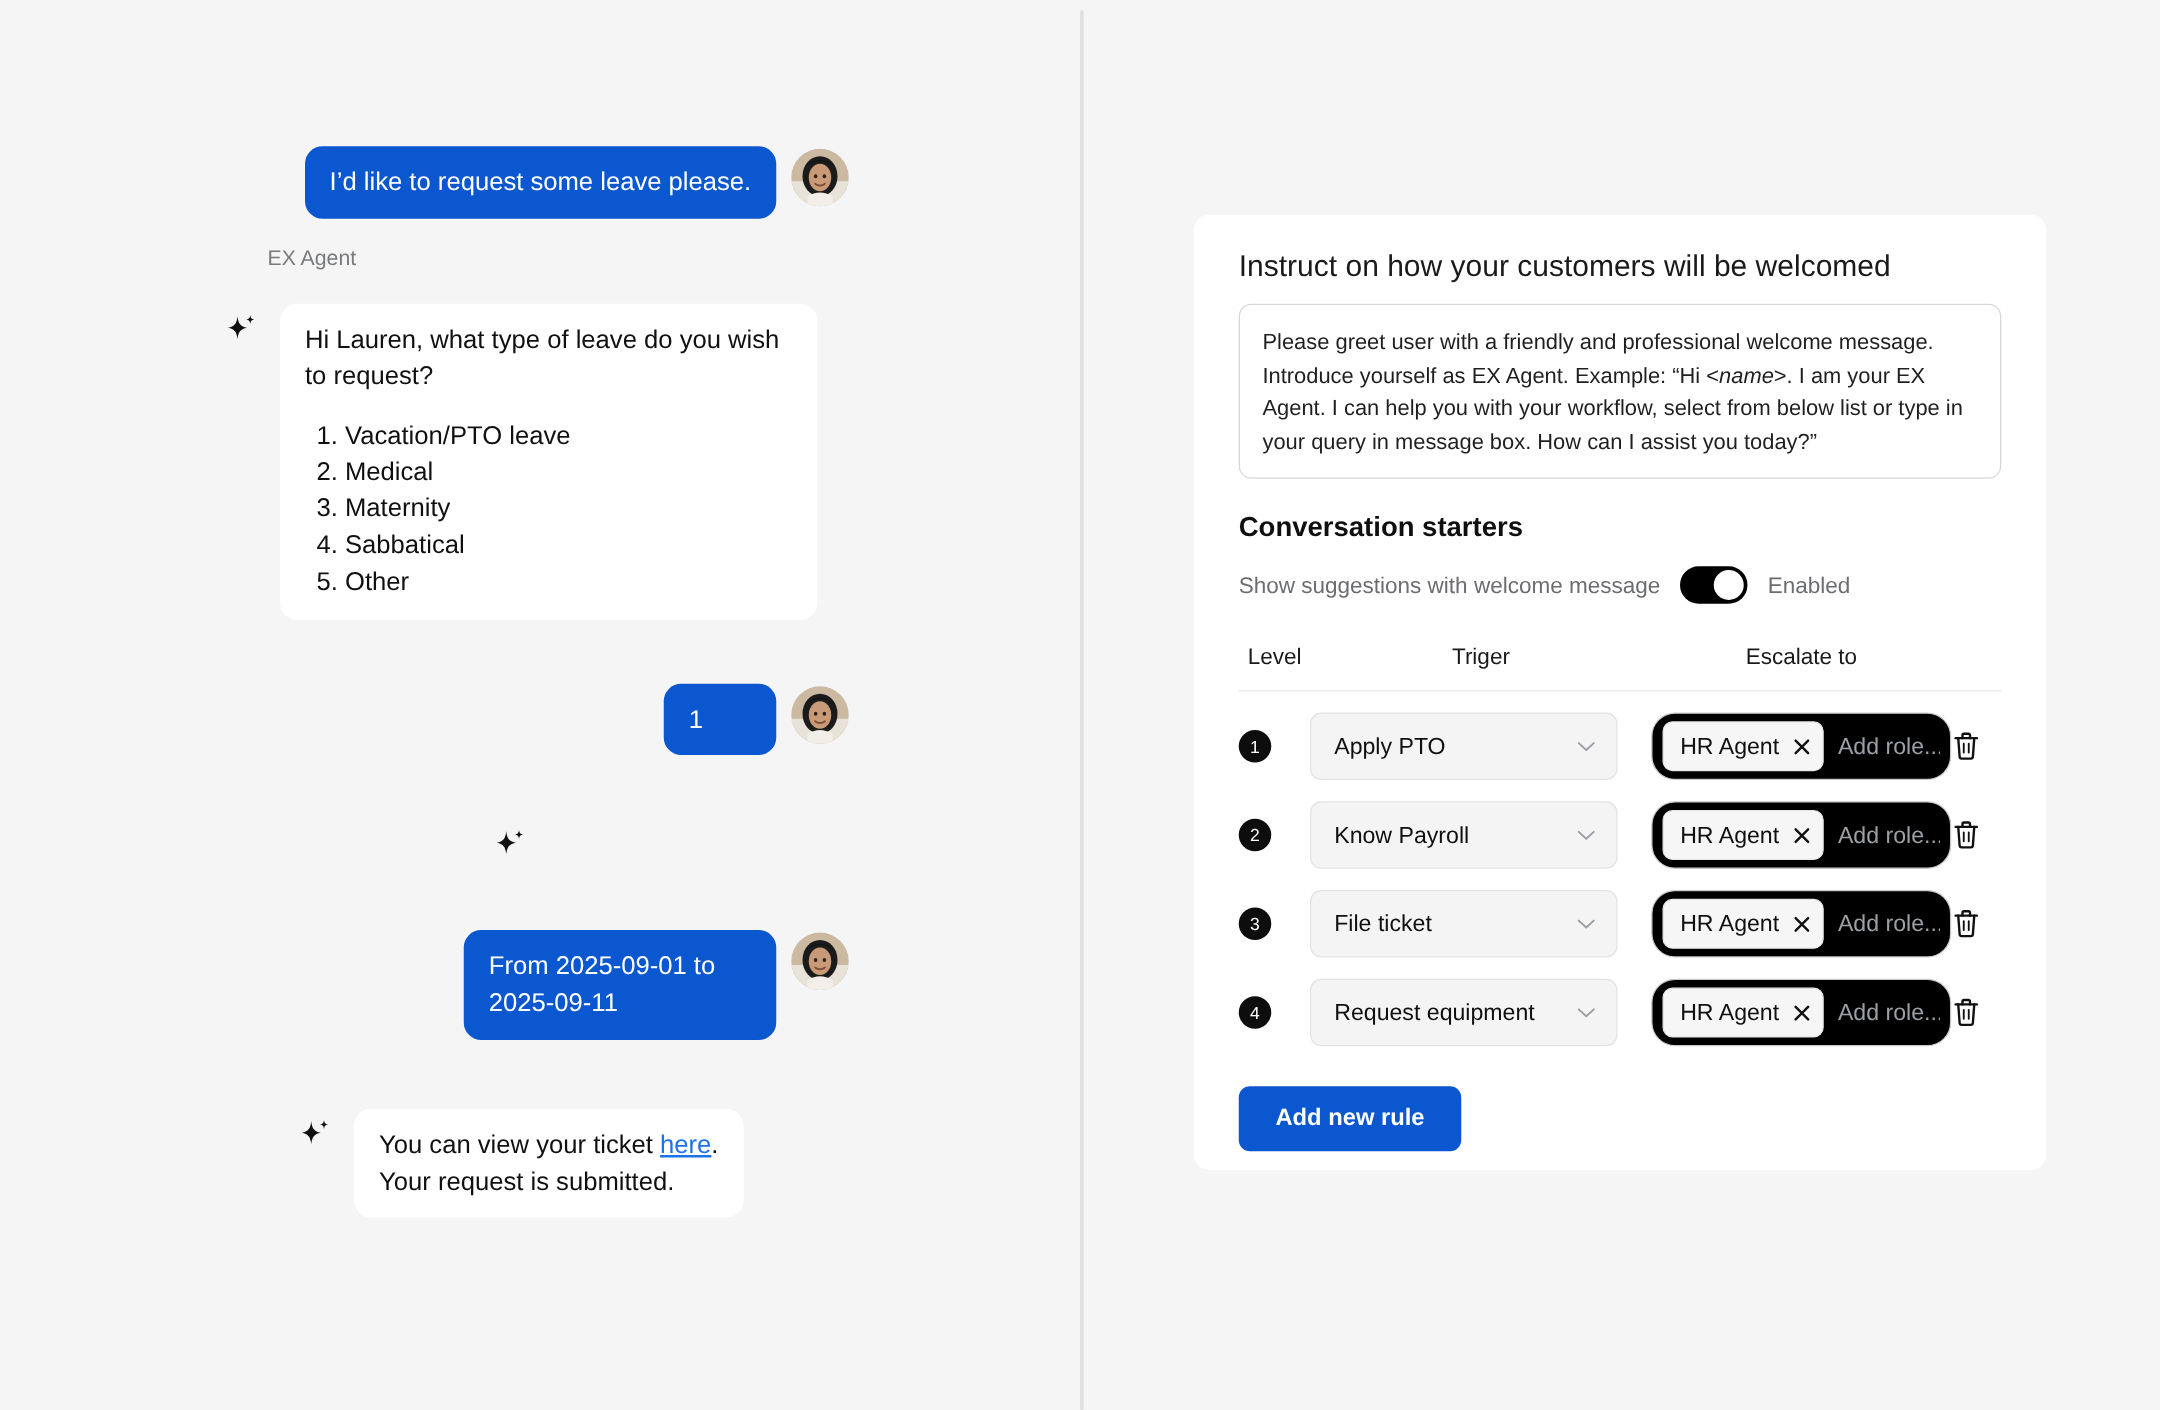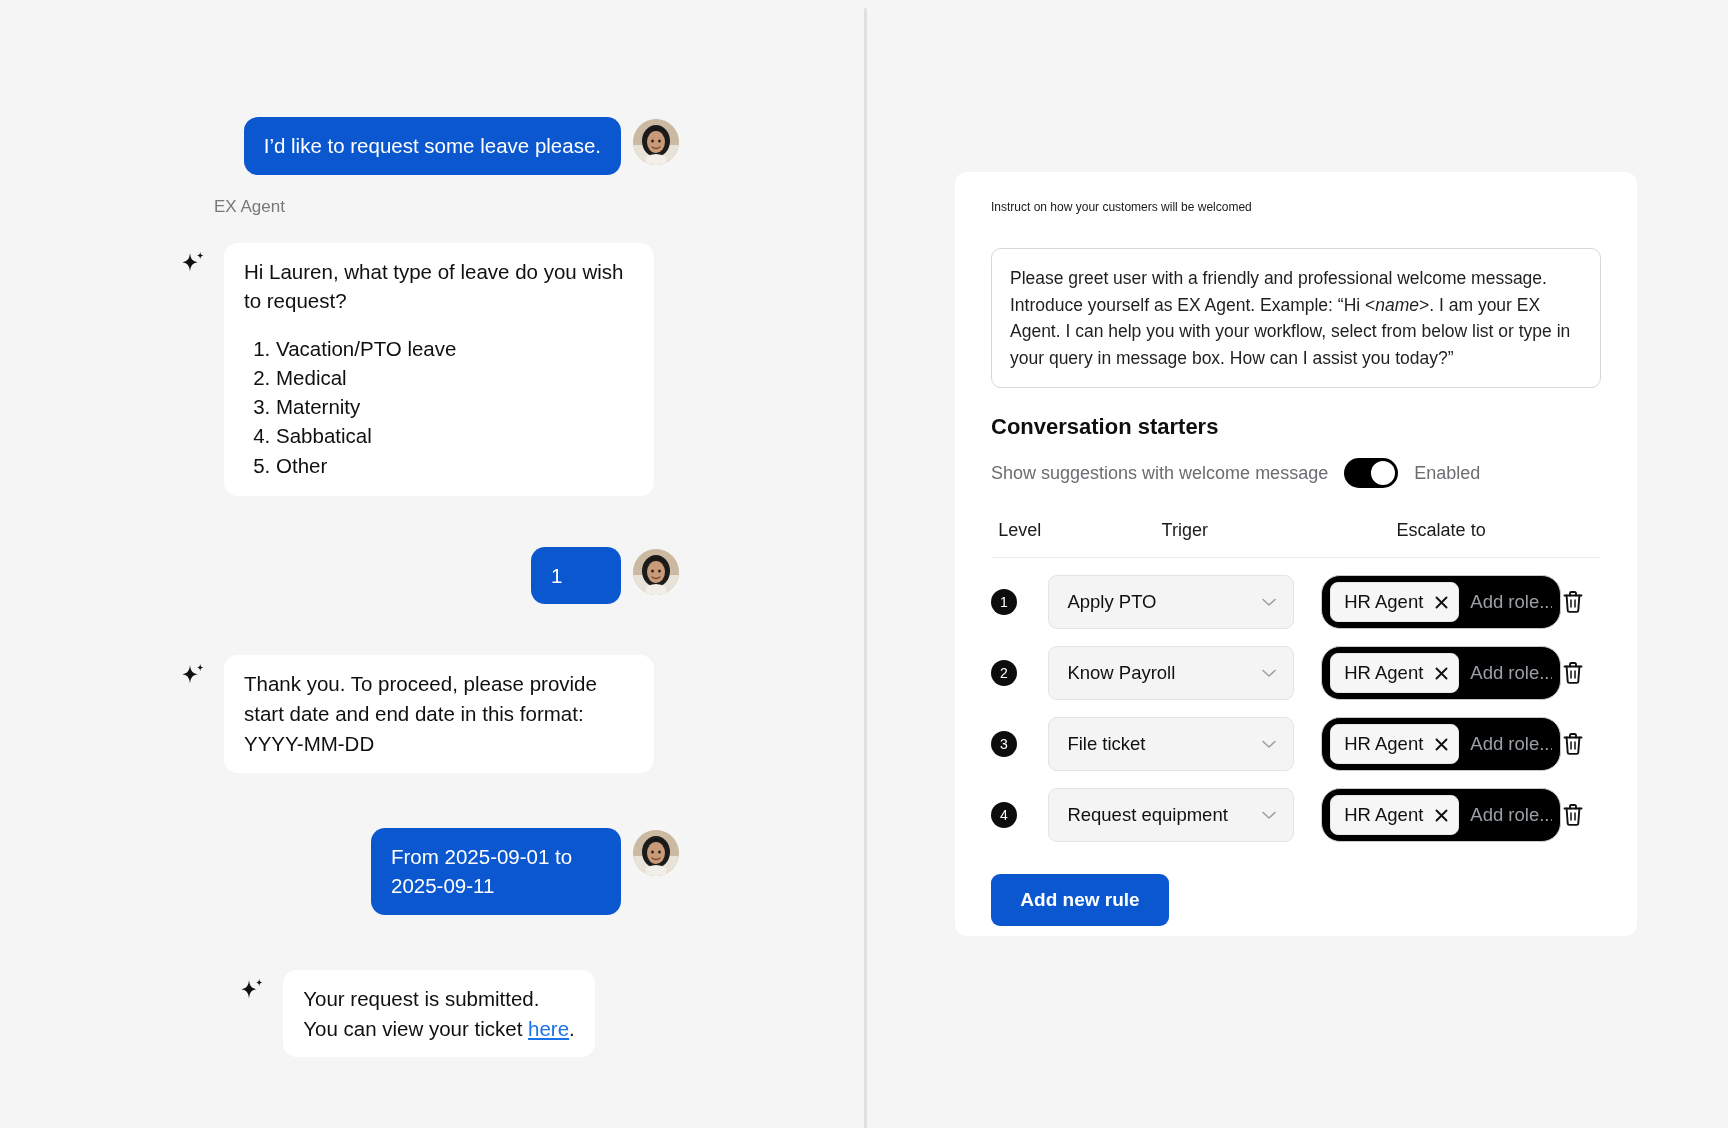--- a/index.html
+++ b/index.html
@@ -106,23 +106,23 @@
     left: 955px;
     top: 172px;
     width: 682px;
     height: 764px;
     background: #ffffff;
     border-radius: 12px;
   }
   .card-inner { padding: 28px 36px 0 36px; }
 
   .instruct-label {
-    font-size: 12px;
+    font-size: 24px;
     color: #1a1a1a;
-    margin-bottom: 34px;
+    margin-bottom: 15px;
   }
   .instruct-box {
     border: 1px solid #d6d6d6;
     border-radius: 10px;
     padding: 16px 18px;
     font-size: 17.5px;
     line-height: 1.52;
     color: #1f1f1f;
     min-height: 122px;
   }
@@ -341,21 +341,20 @@
 
     <div class="gap-sm"></div>
 
     <div class="row in">
       <div class="sparkle">
         <svg viewBox="0 0 26 26" xmlns="http://www.w3.org/2000/svg">
           <path d="M10 2 C10.7 8.2 12.4 10 17.6 11.2 C12.4 12.4 10.7 14.2 10 20.4 C9.3 14.2 7.6 12.4 2.4 11.2 C7.6 10 9.3 8.2 10 2 Z" fill="#101010"></path>
           <path d="M20.2 1 C20.5 3.4 21.2 4.1 23.4 4.6 C21.2 5.1 20.5 5.8 20.2 8.2 C19.9 5.8 19.2 5.1 17 4.6 C19.2 4.1 19.9 3.4 20.2 1 Z" fill="#101010"></path>
         </svg>
       </div>
-      <div class="bubble agent">Thank you. To proceed, please provide start date and end date in this format: YYYY-MM-DD</div>
     </div>
 
     <div class="gap-md"></div>
 
     <div class="row out">
       <div class="bubble user" style="max-width:250px;">From 2025-09-01 to 2025-09-11</div>
       <div class="avatar">
         <svg viewBox="0 0 46 46" xmlns="http://www.w3.org/2000/svg">
           <defs>
               <clipPath id="c3">
@@ -380,22 +379,22 @@
     <div class="gap-md"></div>
 
     <div class="row in">
       <div class="sparkle">
         <svg viewBox="0 0 26 26" xmlns="http://www.w3.org/2000/svg">
           <path d="M10 2 C10.7 8.2 12.4 10 17.6 11.2 C12.4 12.4 10.7 14.2 10 20.4 C9.3 14.2 7.6 12.4 2.4 11.2 C7.6 10 9.3 8.2 10 2 Z" fill="#101010"></path>
           <path d="M20.2 1 C20.5 3.4 21.2 4.1 23.4 4.6 C21.2 5.1 20.5 5.8 20.2 8.2 C19.9 5.8 19.2 5.1 17 4.6 C19.2 4.1 19.9 3.4 20.2 1 Z" fill="#101010"></path>
         </svg>
       </div>
       <div class="bubble agent short">
+        <div><span>You can view your ticket </span><a href="#" class="blink">here</a><span>.</span></div>
         <div>Your request is submitted.</div>
-        <div><span>You can view your ticket </span><a href="#" class="blink">here</a><span>.</span></div>
       </div>
     </div>
 
   </div>
 
   <div class="card">
     <div class="card-inner">
 
       <div class="instruct-label">Instruct on how your customers will be welcomed</div>
 

